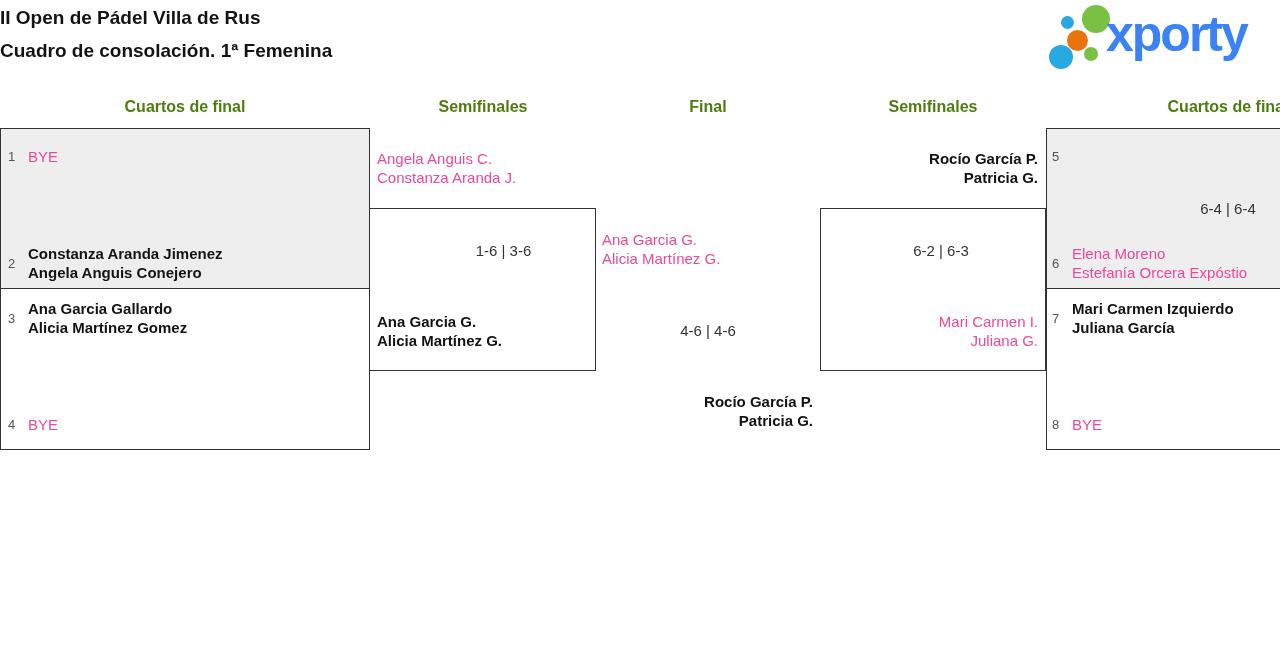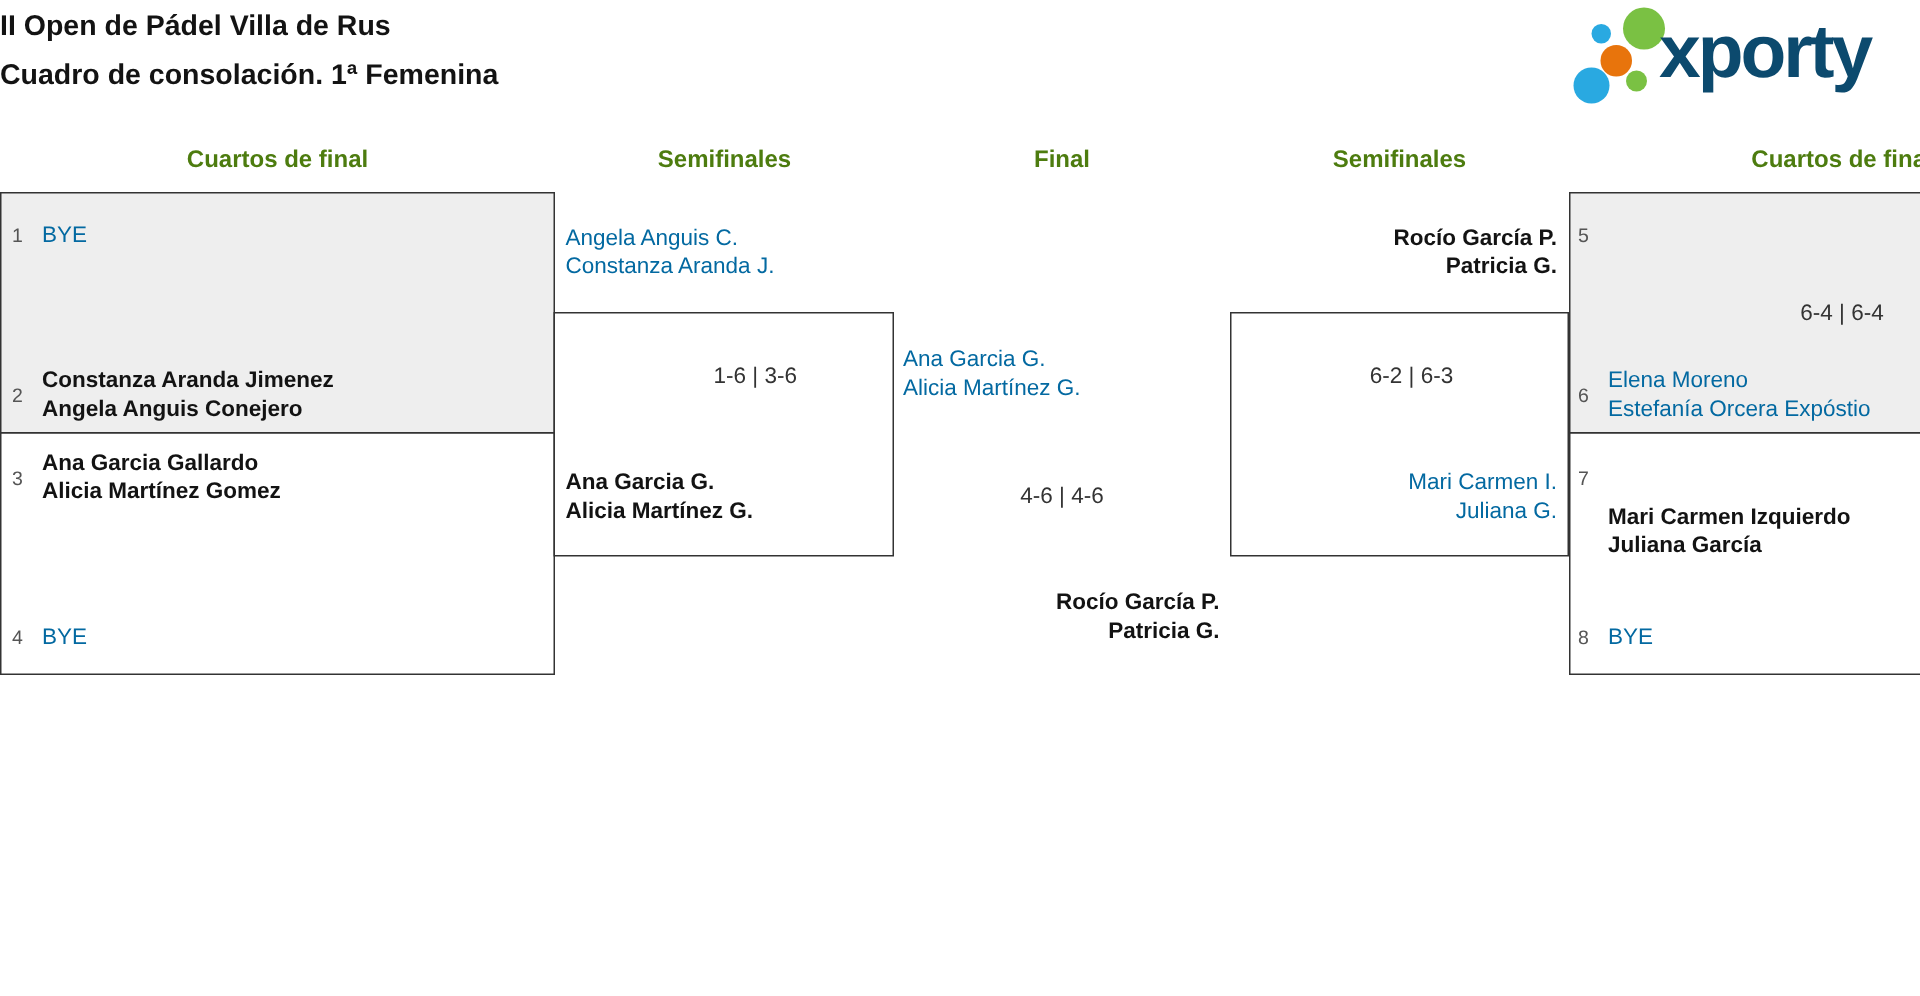--- a/index.html
+++ b/index.html
@@ -63,21 +63,21 @@
   .box.gray { background: #eeeeee; }
   .box-qf-l1 { left: 0;      top: 128px; width: 370px; height: 161px; }
   .box-qf-l2 { left: 0;      top: 288px; width: 370px; height: 162px; }
   .box-sf-l  { left: 369px;  top: 208px; width: 227px; height: 163px; }
   .box-sf-r  { left: 820px;  top: 208px; width: 226px; height: 163px; }
   .box-qf-r1 { left: 1046px; top: 128px; width: 364px; height: 161px; }
   .box-qf-r2 { left: 1046px; top: 288px; width: 364px; height: 162px; }
 
   
   .seed { font-size: 13px; line-height: 15px; color: #555; }
-  .team { font-size: 15px; line-height: 19px; color: #0369a1; white-space: nowrap; }
+  .team { font-size: 15px; line-height: 19px; color: #ec4899; white-space: nowrap; }
   .team span { display: block; }
   .winner { font-weight: 700; color: #131313; }
   .score { font-size: 15px; line-height: 18px; color: #333; text-align: center; white-space: nowrap; }
   .right { text-align: right; }
 </style>
 </head>
 <body>
 
 <div class="stage">
 
@@ -85,21 +85,21 @@
     <div class="title-line">II Open de Pádel Villa de Rus</div>
     <div class="title-line">Cuadro de consolación. 1ª Femenina</div>
   </div>
 
   <div class="abs logo">
     <span class="dot dot-blue-sm" style="background: rgb(41, 169, 225);"></span>
     <span class="dot dot-green-lg" style="background: rgb(122, 193, 67);"></span>
     <span class="dot dot-orange" style="background: rgb(232, 116, 12);"></span>
     <span class="dot dot-blue-lg" style="background: rgb(41, 169, 225);"></span>
     <span class="dot dot-green-sm" style="background: rgb(122, 193, 67);"></span>
-    <span class="logo-text" style="color: #0c4a6e;">xporty</span>
+    <span class="logo-text" style="color: #3b82f6;">xporty</span>
   </div>
 
   <div class="abs round-header rh1">Cuartos de final</div>
   <div class="abs round-header rh2">Semifinales</div>
   <div class="abs round-header rh3">Final</div>
   <div class="abs round-header rh4">Semifinales</div>
   <div class="abs round-header rh5">Cuartos de final</div>
 
   <div class="box box-qf-l1 gray"></div>
   <div class="box box-qf-l2"></div>
@@ -160,21 +160,21 @@
 
   <div class="abs seed" style="left:1052px; top:149px;">5</div>
   <div class="abs score" style="left:1046px; top:200px; width:364px;">6-4 | 6-4</div>
   <div class="abs seed" style="left:1052px; top:256px;">6</div>
   <div class="abs team" style="left:1072px; top:244px;">
     <span>Elena Moreno</span>
     <span>Estefanía Orcera Expóstio</span>
   </div>
 
   <div class="abs seed" style="left:1052px; top:311px;">7</div>
-  <div class="abs team winner" style="left:1072px; top:299px;margin-top:36px;">
+  <div class="abs team winner" style="left:1072px; top:299px;">
     <span>Mari Carmen Izquierdo</span>
     <span>Juliana García</span>
   </div>
   <div class="abs seed" style="left:1052px; top:417px;">8</div>
   <div class="abs team" style="left:1072px; top:415px;">
     <span>BYE</span>
   </div>
 
 </div>
 

